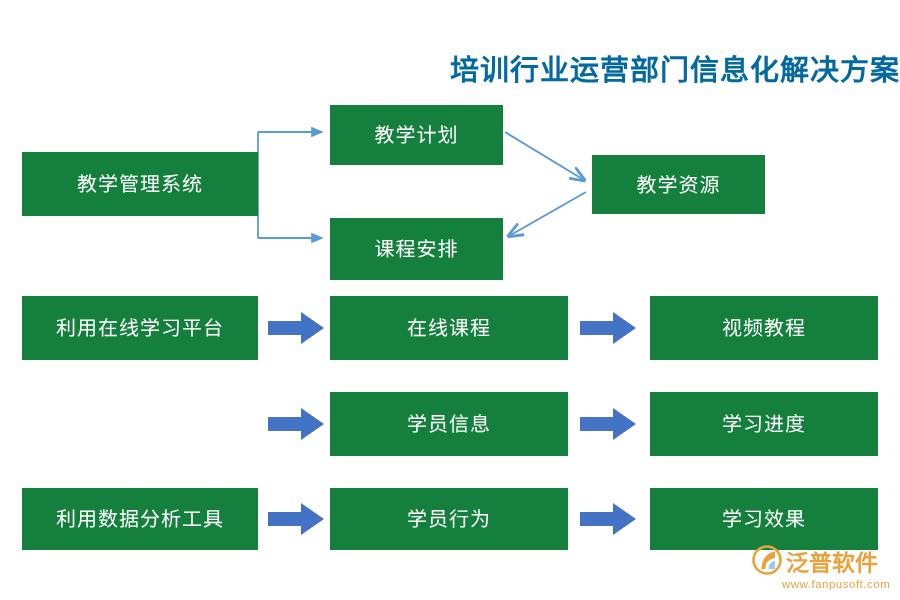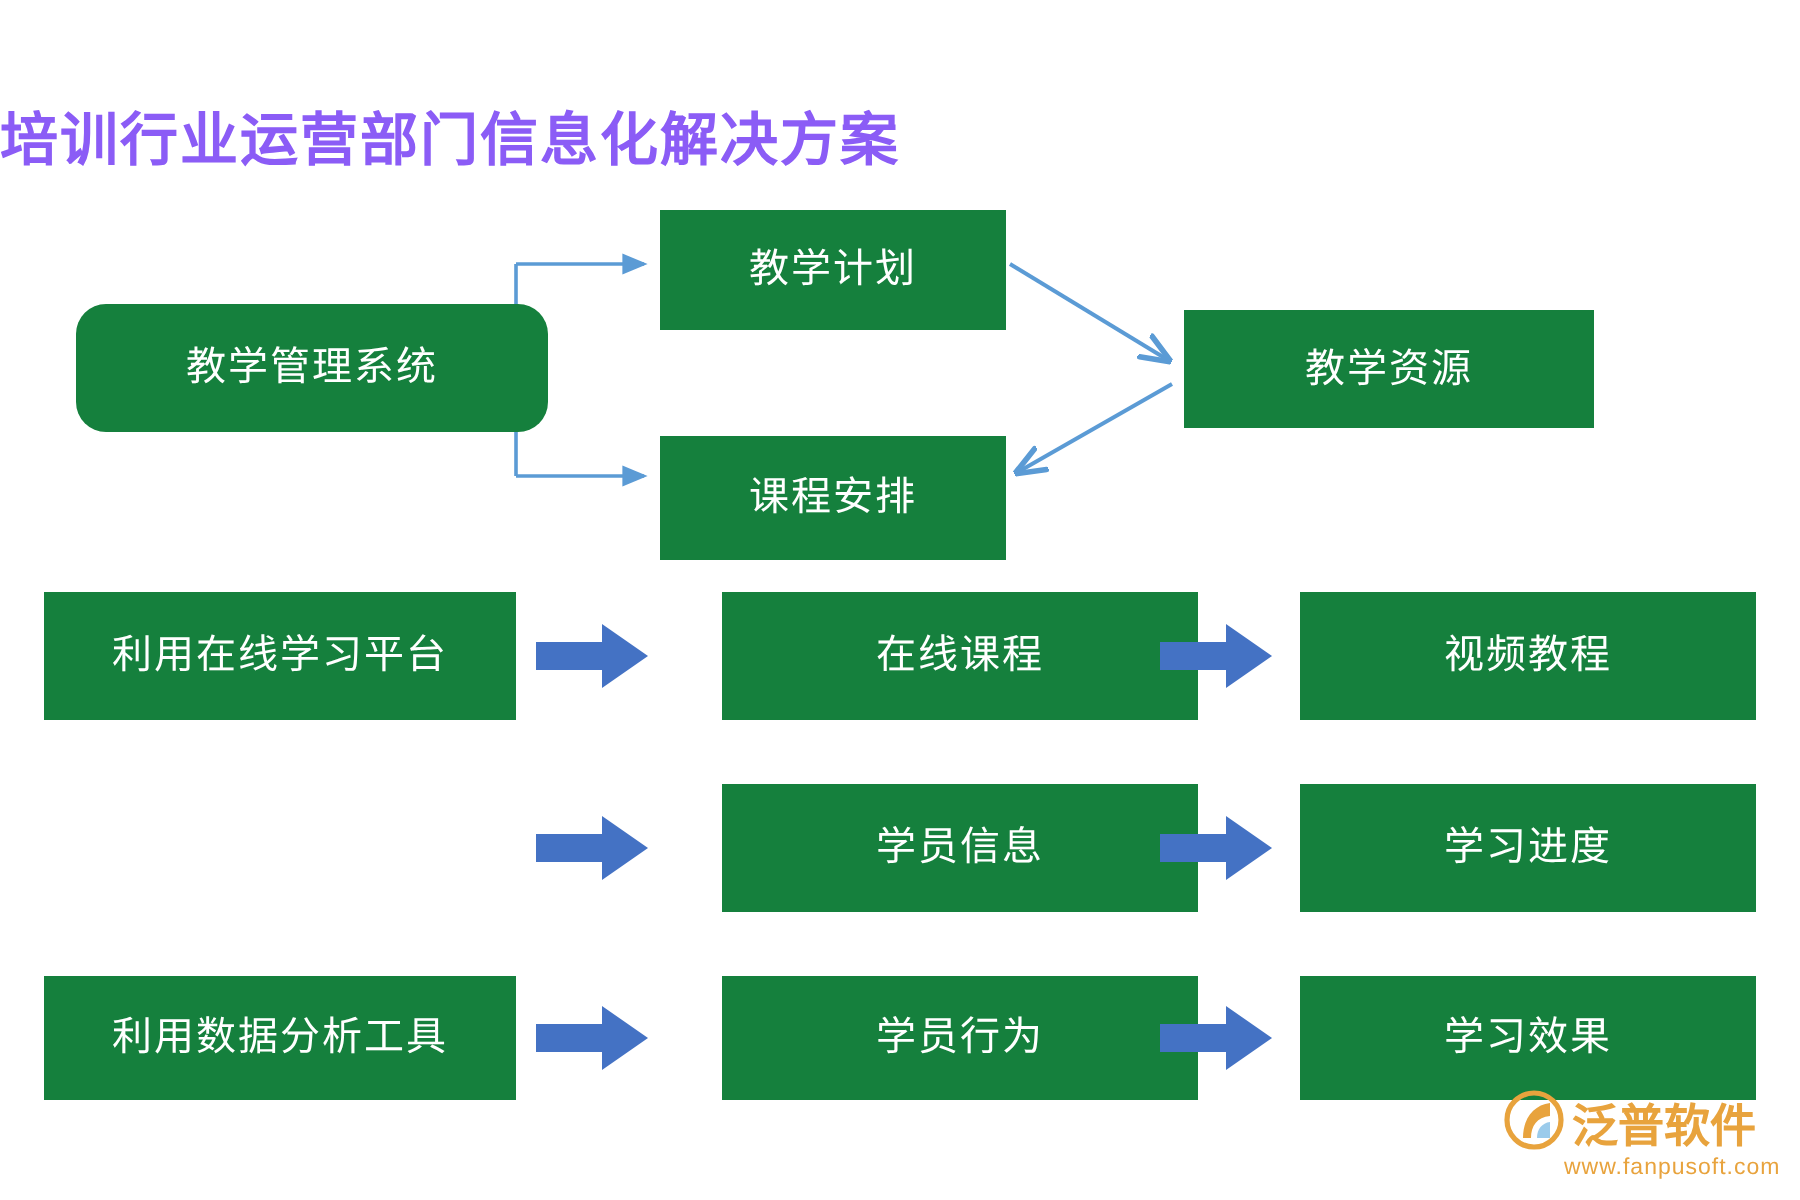--- a/index.html
+++ b/index.html
@@ -30,24 +30,24 @@
     width: 900px;
     height: 600px;
     pointer-events: none;
   }
 
   .diagram-title {
     position: absolute;
     left: 0;
     top: 46px;
     width: 900px;
-    text-align: left;
+    text-align: right;
     font-size: 29px;
     font-weight: bold;
-    color: #8b5cf6;
+    color: #0369a1;
     letter-spacing: 1px;
     font-family: "Liberation Serif", "DejaVu Serif", serif;
     white-space: nowrap;
   }
 
   .node-box {
     position: absolute;
     background: #15803d;
     color: #FFFFFF;
     display: flex;
@@ -56,28 +56,28 @@
     font-size: 20px;
     font-weight: normal;
     letter-spacing: 1px;
     font-family: "Liberation Serif", "DejaVu Serif", serif;
     box-sizing: border-box;
     line-height: 1;
     text-align: center;
   }
 
   
-  .box-tms      { left: 38px;  top: 152px; width: 236px; height: 64px; border-radius: 15px; }
+  .box-tms      { left: 22px;  top: 152px; width: 236px; height: 64px; }
   .box-plan     { left: 330px; top: 105px; width: 173px; height: 60px; }
   .box-sched    { left: 330px; top: 218px; width: 173px; height: 62px; }
-  .box-res      { left: 592px; top: 155px; width: 205px; height: 59px; }
+  .box-res      { left: 592px; top: 155px; width: 173px; height: 59px; }
 
   
   .row-col-1 { left: 22px;  width: 236px; }
-  .row-col-2 { left: 330px; width: 238px; margin-left: 31px; }
+  .row-col-2 { left: 330px; width: 238px; }
   .row-col-3 { left: 650px; width: 228px; }
 
   .row-1 { top: 296px; height: 64px; }
   .row-2 { top: 392px; height: 64px; }
   .row-3 { top: 488px; height: 62px; }
 
   .block-arrow {
     position: absolute;
     width: 56px;
     height: 34px;

